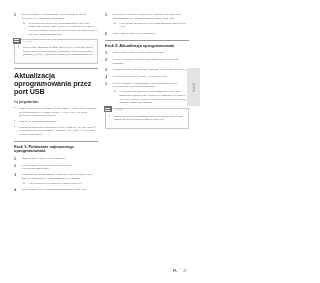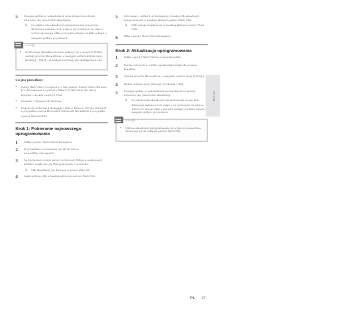--- a/index.html
+++ b/index.html
@@ -187,20 +187,21 @@
           <div class="note-title">Uwaga</div>
         </div>
         <div class="bullet-row">
           <div class="dot">•</div>
           <div class="blur">Jeżeli zestaw SoundBar nie może połączyć się z serwerem Philips, naciśnij przycisk Menu główne, a następnie wybierz kolejno opcje [Konfig.] &gt; [Sieć] &gt; [Instalacja sieciowa], aby skonfigurować sieć.</div>
         </div>
       </div>
 
       <hr class="rule">
 
+      <div class="h1">Aktualizacja oprogramowania przez port USB</div>
 
       <div class="h3">Co jest potrzebne:</div>
 
       <div class="bullet-row">
         <div class="dot">•</div>
         <div class="blur">Pamięć flash USB o co najmniej 75 MB pamięci. Pamięć flash USB musi być sformatowana w systemie plików FAT lub NTFS. Nie należy korzystać z dysków twardych USB.</div>
       </div>
       <div class="bullet-row">
         <div class="dot">•</div>
         <div class="blur">Komputer z dostępem do Internetu.</div>

